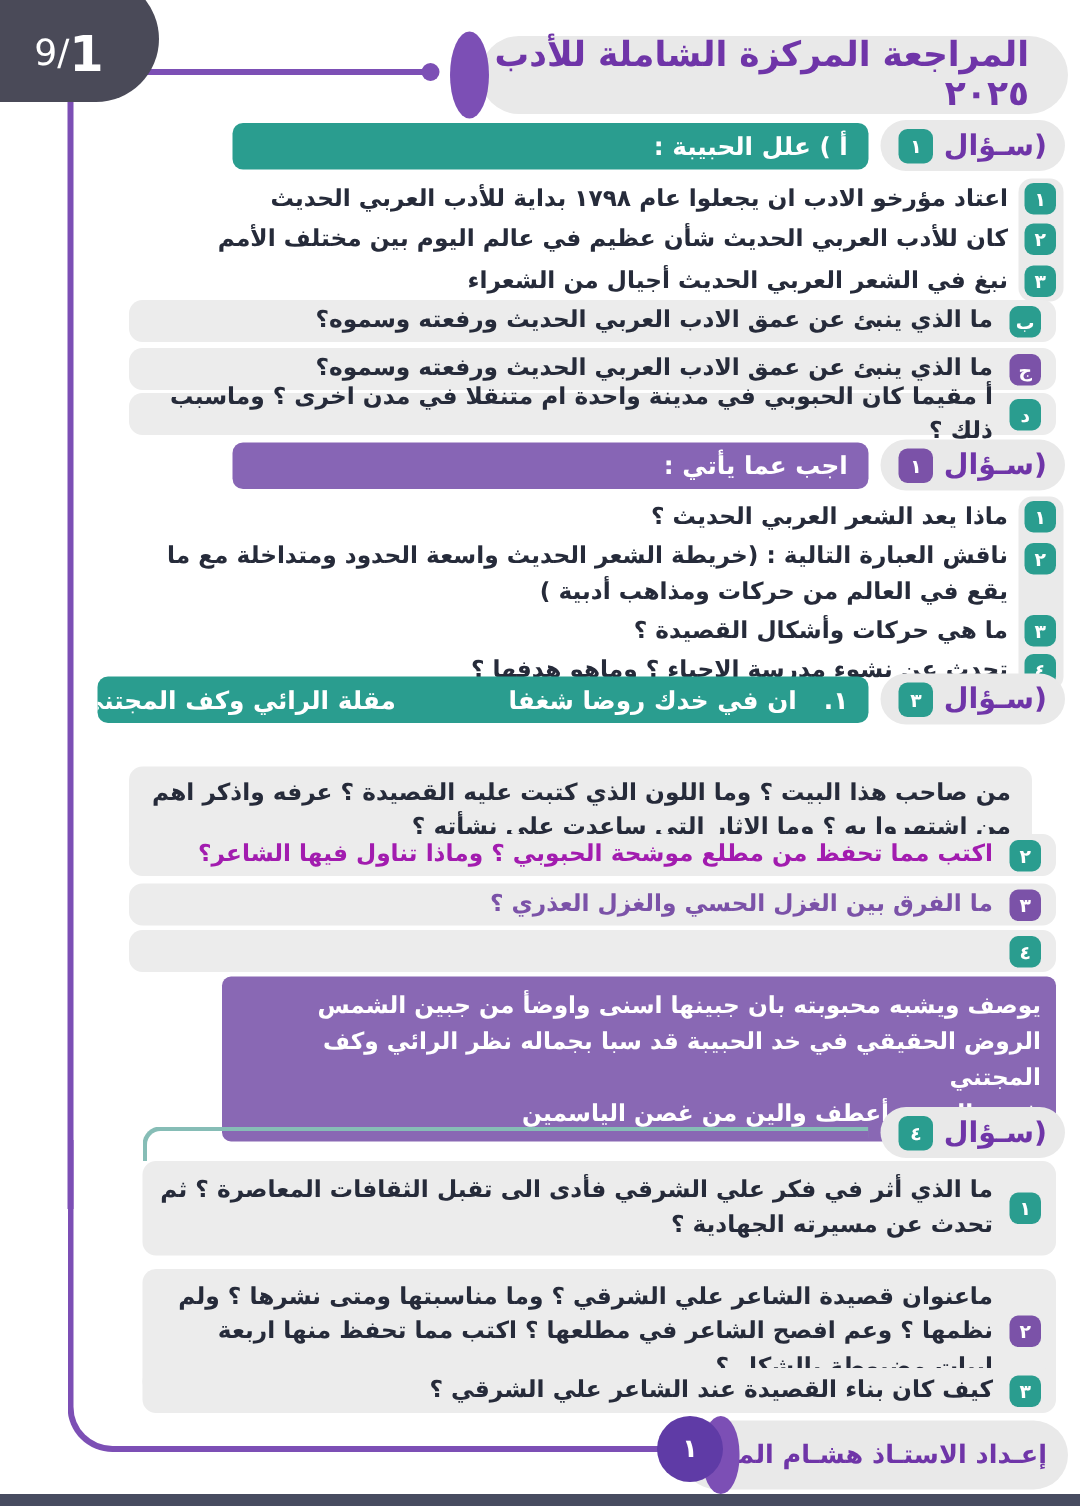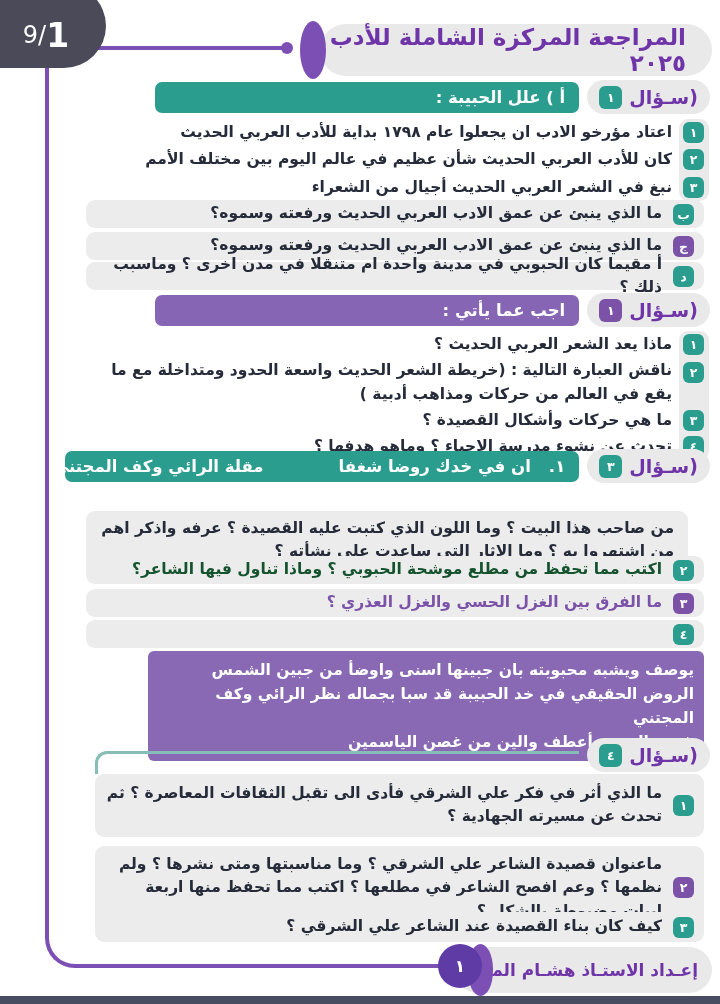--- a/index.html
+++ b/index.html
@@ -36,21 +36,21 @@
 
   
   .group{position:absolute;right:16px;display:flex;flex-direction:column;z-index:3;}
   .strip{position:absolute;right:-5px;top:-2px;bottom:-2px;width:30px;background:#eaeaea;border-radius:9px;z-index:0;}
   .row{display:flex;gap:11px;align-items:center;position:relative;z-index:1;}
   .row.top{align-items:flex-start;}
   .row.top .badge{margin-top:3px;}
   .txt{font-size:15.5px;font-weight:700;color:#262b3a;line-height:1.5;}
   .gray{background:#ececec;border-radius:9px;padding:3px 10px;box-sizing:border-box;}
   .abs-row{position:absolute;right:16px;display:flex;gap:11px;align-items:center;z-index:3;}
-  .txt-t{color:#14532d;} .txt-p{color:#7b52a8;}
+  .txt-t{color:#a21caf;} .txt-p{color:#7b52a8;}
 
   
   .vnum{margin-left:18px;} .hem1{margin-left:64px;padding-left:11px;}
 
   
   .poetry{position:absolute;left:148px;right:16px;top:651px;background:#8968b4;border-radius:6px;color:#fff;text-align:right;font-size:15.5px;font-weight:700;line-height:1.55;padding:7px 10px;z-index:3;}
 
   
   .footer-pill{position:absolute;left:455px;top:947px;width:257px;height:46px;background:#e9e9e9;border-radius:23px;display:flex;align-items:center;padding-right:14px;box-sizing:border-box;color:#6f35a8;font-size:17px;font-weight:700;z-index:3;white-space:nowrap;overflow:hidden;}
   .footer-crescent{position:absolute;left:468px;top:944px;width:25px;height:52px;background:#7c4fb5;border-radius:13px / 26px;z-index:4;}

